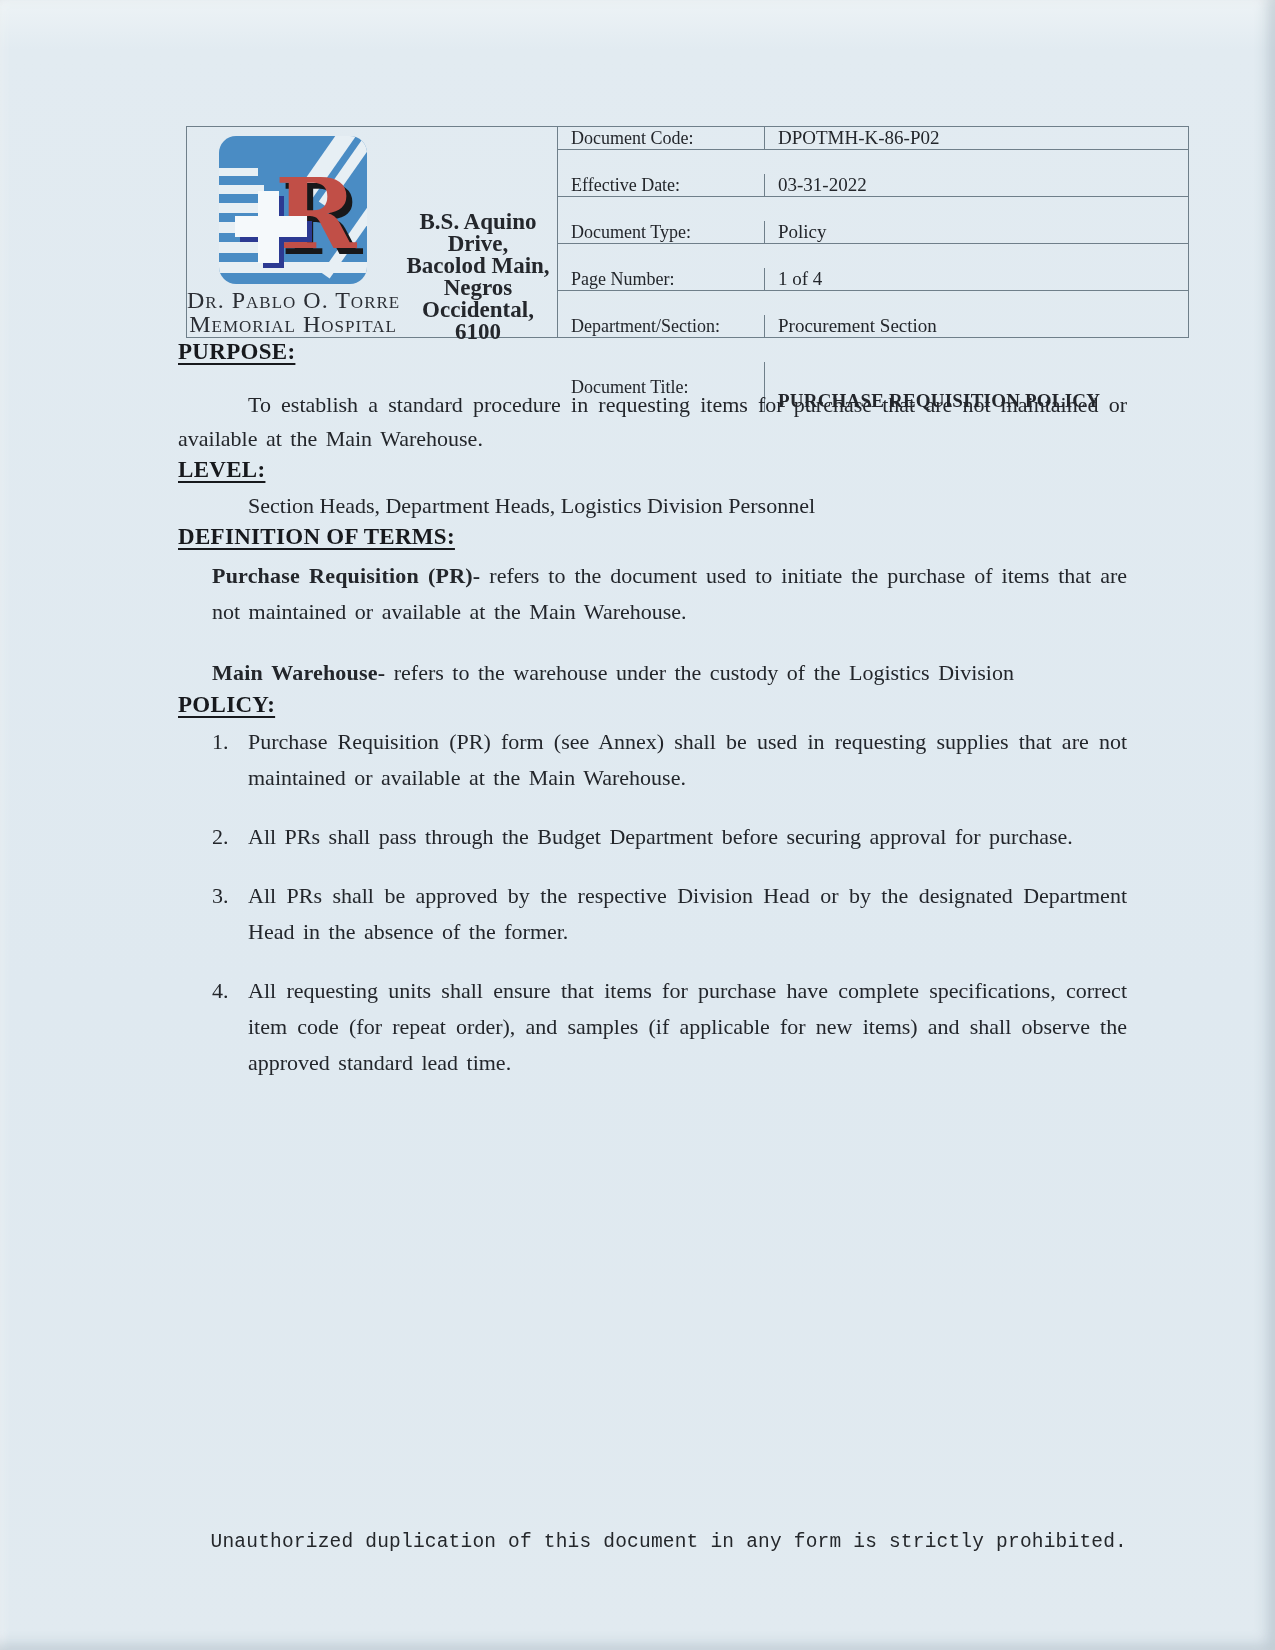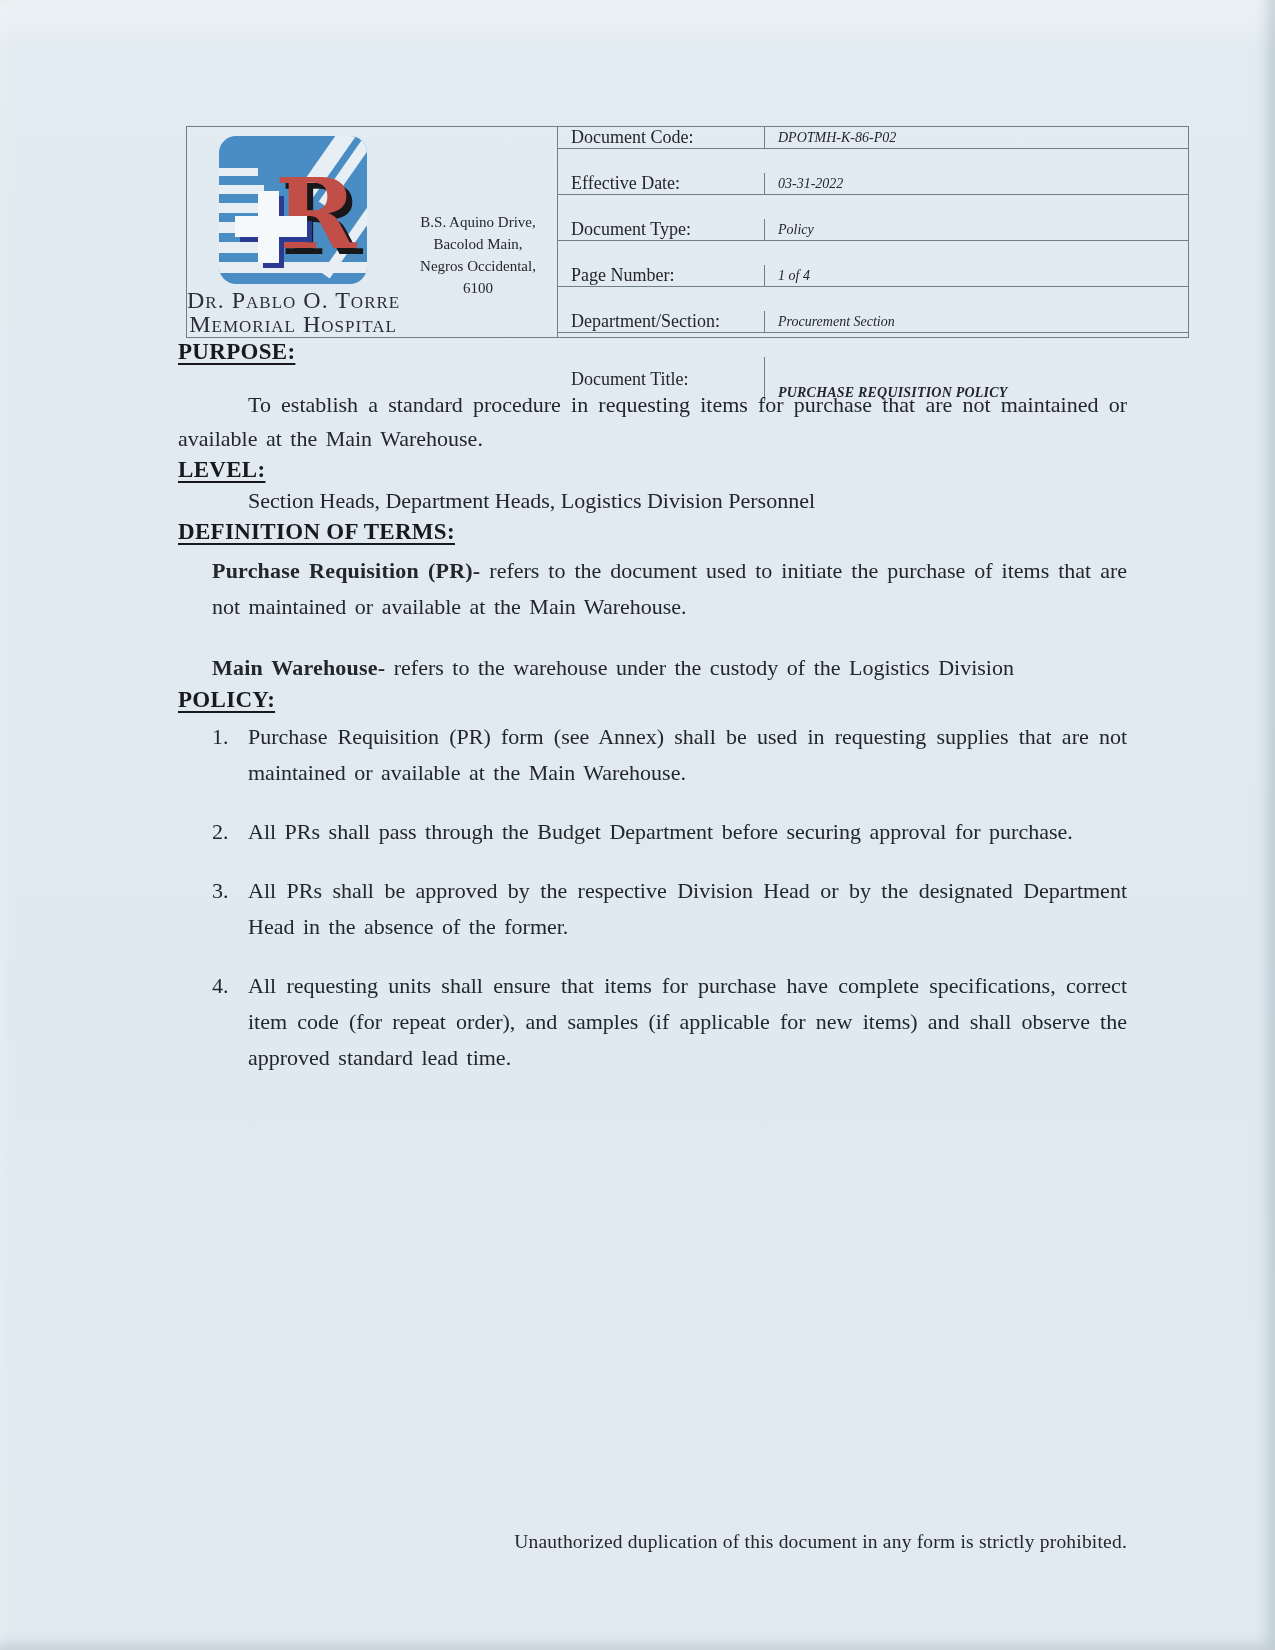--- a/index.html
+++ b/index.html
@@ -35,46 +35,46 @@
     font-variant:small-caps;
     font-size:24px; line-height:24px;
     letter-spacing:1px;
     color:#2b2e34;
     white-space:nowrap;
     text-align:center;
   }
   .addr {
     flex:1;
     text-align:center;
-    font-size:15px; line-height:22px;
+    font-size:23px; line-height:22px;
     padding-top:84px;
     color:#24272c;
+    font-weight:bold;
   }
   .meta-rows {
     flex:1;
     display:grid;
     grid-auto-rows:1fr;
     gap:24px;
   }
   .meta-row { display:flex; border-bottom:1px solid #6f7f8a; box-sizing:border-box; }
   .meta-row:last-child { border-bottom:none; }
   .meta-label {
     width:207px; flex:0 0 207px;
     border-right:1px solid #6f7f8a;
     box-sizing:border-box;
     font-size:18px;
     display:flex; align-items:center;
     padding-left:13px;
   }
   .meta-value {
     flex:1;
-    font-size:14px;
+    font-size:19px;
     display:flex; align-items:center;
     padding-left:13px;
-    font-style:italic;
   }
   .meta-row.title-row .meta-value { font-weight:bold; letter-spacing:0.2px;margin-top:28px; }
 
   
   .content { position:absolute; left:178px; top:338px; width:949px; }
   h2.sec {
     margin:0;
     font-size:23px; font-weight:bold;
     text-decoration:underline;
     text-decoration-thickness:2px;
@@ -89,21 +89,21 @@
   .mt-policy  { margin-top:53px; }
 
   p { margin:0; font-size:22px; }
   .purpose-body {
     margin-top:22px;
     line-height:34px;
     text-align:justify;
     text-indent:70px;
     word-spacing:3px;
   }
-  .level-body { line-height:34px; padding-left:70px; }
+  .level-body { margin-top:5px; line-height:34px; padding-left:70px; }
   .term {
     margin-left:34px;
     line-height:36px;
     text-align:justify;
     word-spacing:3px;
   }
   .term-1 { margin-top:7px; }
   .term-2 { margin-top:25px; }
   .term b { letter-spacing:0.2px; }
 
@@ -112,20 +112,21 @@
   .policy-item .txt { display:block; line-height:36px; text-align:justify; word-spacing:3px; }
   .pi-1 { margin-top:5px; }
   .pi-2, .pi-3, .pi-4 { margin-top:23px; }
 
   .footer {
     position:absolute;
     top:1531px; right:148px;
     font-size:19.5px;
     color:#24272b;
     letter-spacing:0.2px;
+    font-family:Liberation Mono, monospace;
   }
 </style>
 </head>
 <body>
 
 <div class="page">
 
   <div class="header-table">
     <div class="cell-left">
       <div class="logo-col">

